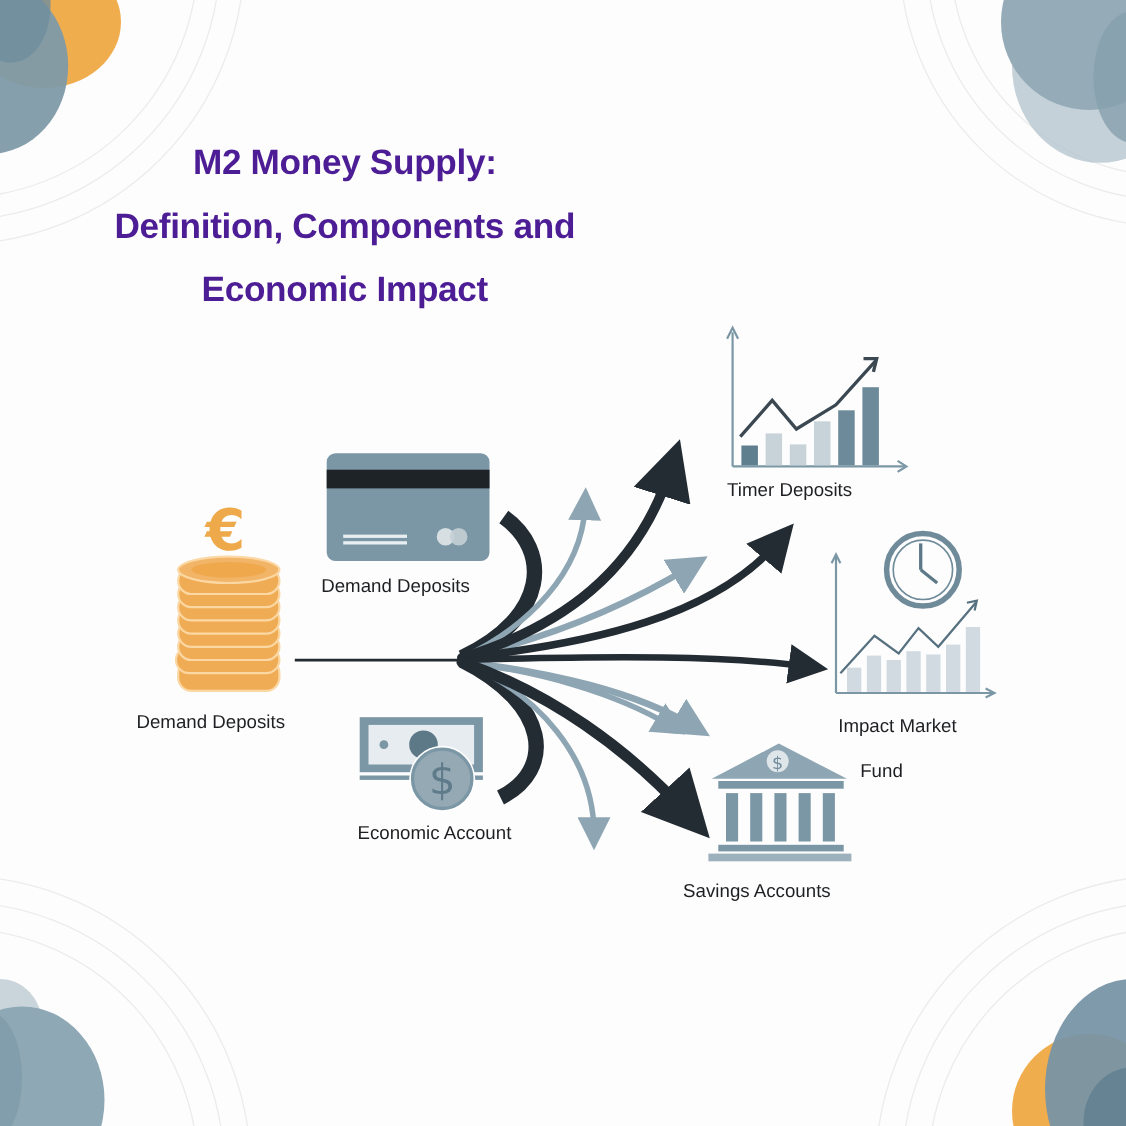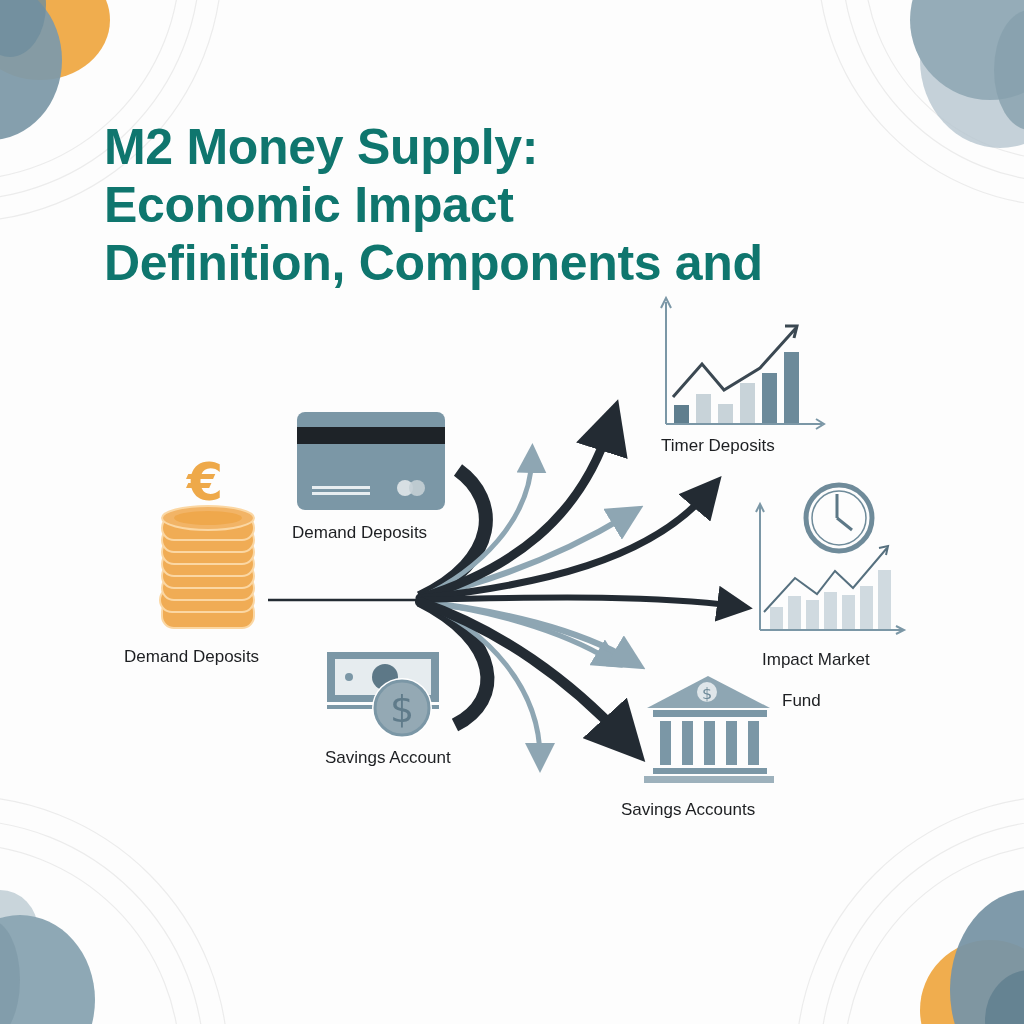--- a/index.html
+++ b/index.html
@@ -1,18 +1,18 @@
 <!DOCTYPE html>
 <html><head>
 <meta charset="utf-8">
 <style>
   html,body{margin:0;padding:0;}
   body{width:1024px;height:1024px;position:relative;overflow:hidden;background:#fdfdfd;font-family:"Liberation Sans",sans-serif;}
   .bg{position:absolute;left:0;top:0;}
-  .title{position:absolute;left:104px;top:118px;font-family:"Liberation Sans",sans-serif;font-weight:bold;font-size:50px;line-height:58px;color:#0f766e;letter-spacing:-0.3px;}
+  .title{position:absolute;left:104px;top:118px;font-family:"Liberation Sans",sans-serif;font-weight:bold;font-size:32px;line-height:58px;color:#4c1d95;letter-spacing:-0.3px;text-align:center;}
   .title div{white-space:nowrap;}
   .lbl{position:absolute;font-size:17px;color:#1d1f22;white-space:nowrap;font-family:"Liberation Sans",sans-serif;}
   .art{position:absolute;left:0;top:0;}
 </style>
 </head>
 <body>
 
 <svg class="bg" width="1024" height="1024" viewBox="0 0 1024 1024">
 
   <g fill="none" stroke="#ececec" stroke-width="1.2">
@@ -50,22 +50,22 @@
 
   <g>
     <ellipse cx="990" cy="1010" rx="70" ry="70" fill="#f0ad4e"></ellipse>
     <ellipse cx="1030" cy="990" rx="80" ry="100" fill="#7895a5" opacity="0.95"></ellipse>
     <ellipse cx="1030" cy="1020" rx="45" ry="50" fill="#5f7e8f" opacity="0.8"></ellipse>
   </g>
 </svg>
 
 <div class="title">
   <div>M2 Money Supply:</div>
+  <div>Definition, Components and</div>
   <div>Economic Impact</div>
-  <div>Definition, Components and</div>
 </div>
 
 <svg class="art" width="1024" height="1024" viewBox="0 0 1024 1024">
   <defs>
     <marker id="dk" markerWidth="6" markerHeight="6" refX="3" refY="3" orient="auto" markerUnits="strokeWidth">
         <path d="M0,0 L6,3 L0,6 Z" fill="#232b33"></path>
       </marker>
     <marker id="lt" markerWidth="6" markerHeight="6" refX="3" refY="3" orient="auto" markerUnits="strokeWidth">
         <path d="M0,0 L6,3 L0,6 Z" fill="#8ea6b3"></path>
       </marker>
@@ -176,17 +176,17 @@
       <rect x="726" y="721" width="11" height="44"></rect>
       <rect x="748" y="721" width="11" height="44"></rect>
     </g>
     <rect x="653" y="768" width="114" height="6" fill="#7b97a6"></rect>
     <rect x="644" y="776" width="130" height="7" fill="#9db1bc"></rect>
   </g>
 </svg>
 
 <div class="lbl" style="left:124px;top:647px;">Demand Deposits</div>
 <div class="lbl" style="left:292px;top:523px;">Demand Deposits</div>
-<div class="lbl" style="left:325px;top:748px;">Savings Account</div>
+<div class="lbl" style="left:325px;top:748px;">Economic Account</div>
 <div class="lbl" style="left:661px;top:436px;">Timer Deposits</div>
 <div class="lbl" style="left:762px;top:650px;">Impact Market</div>
 <div class="lbl" style="left:782px;top:691px;">Fund</div>
 <div class="lbl" style="left:621px;top:800px;">Savings Accounts</div>
 
 </body></html>

